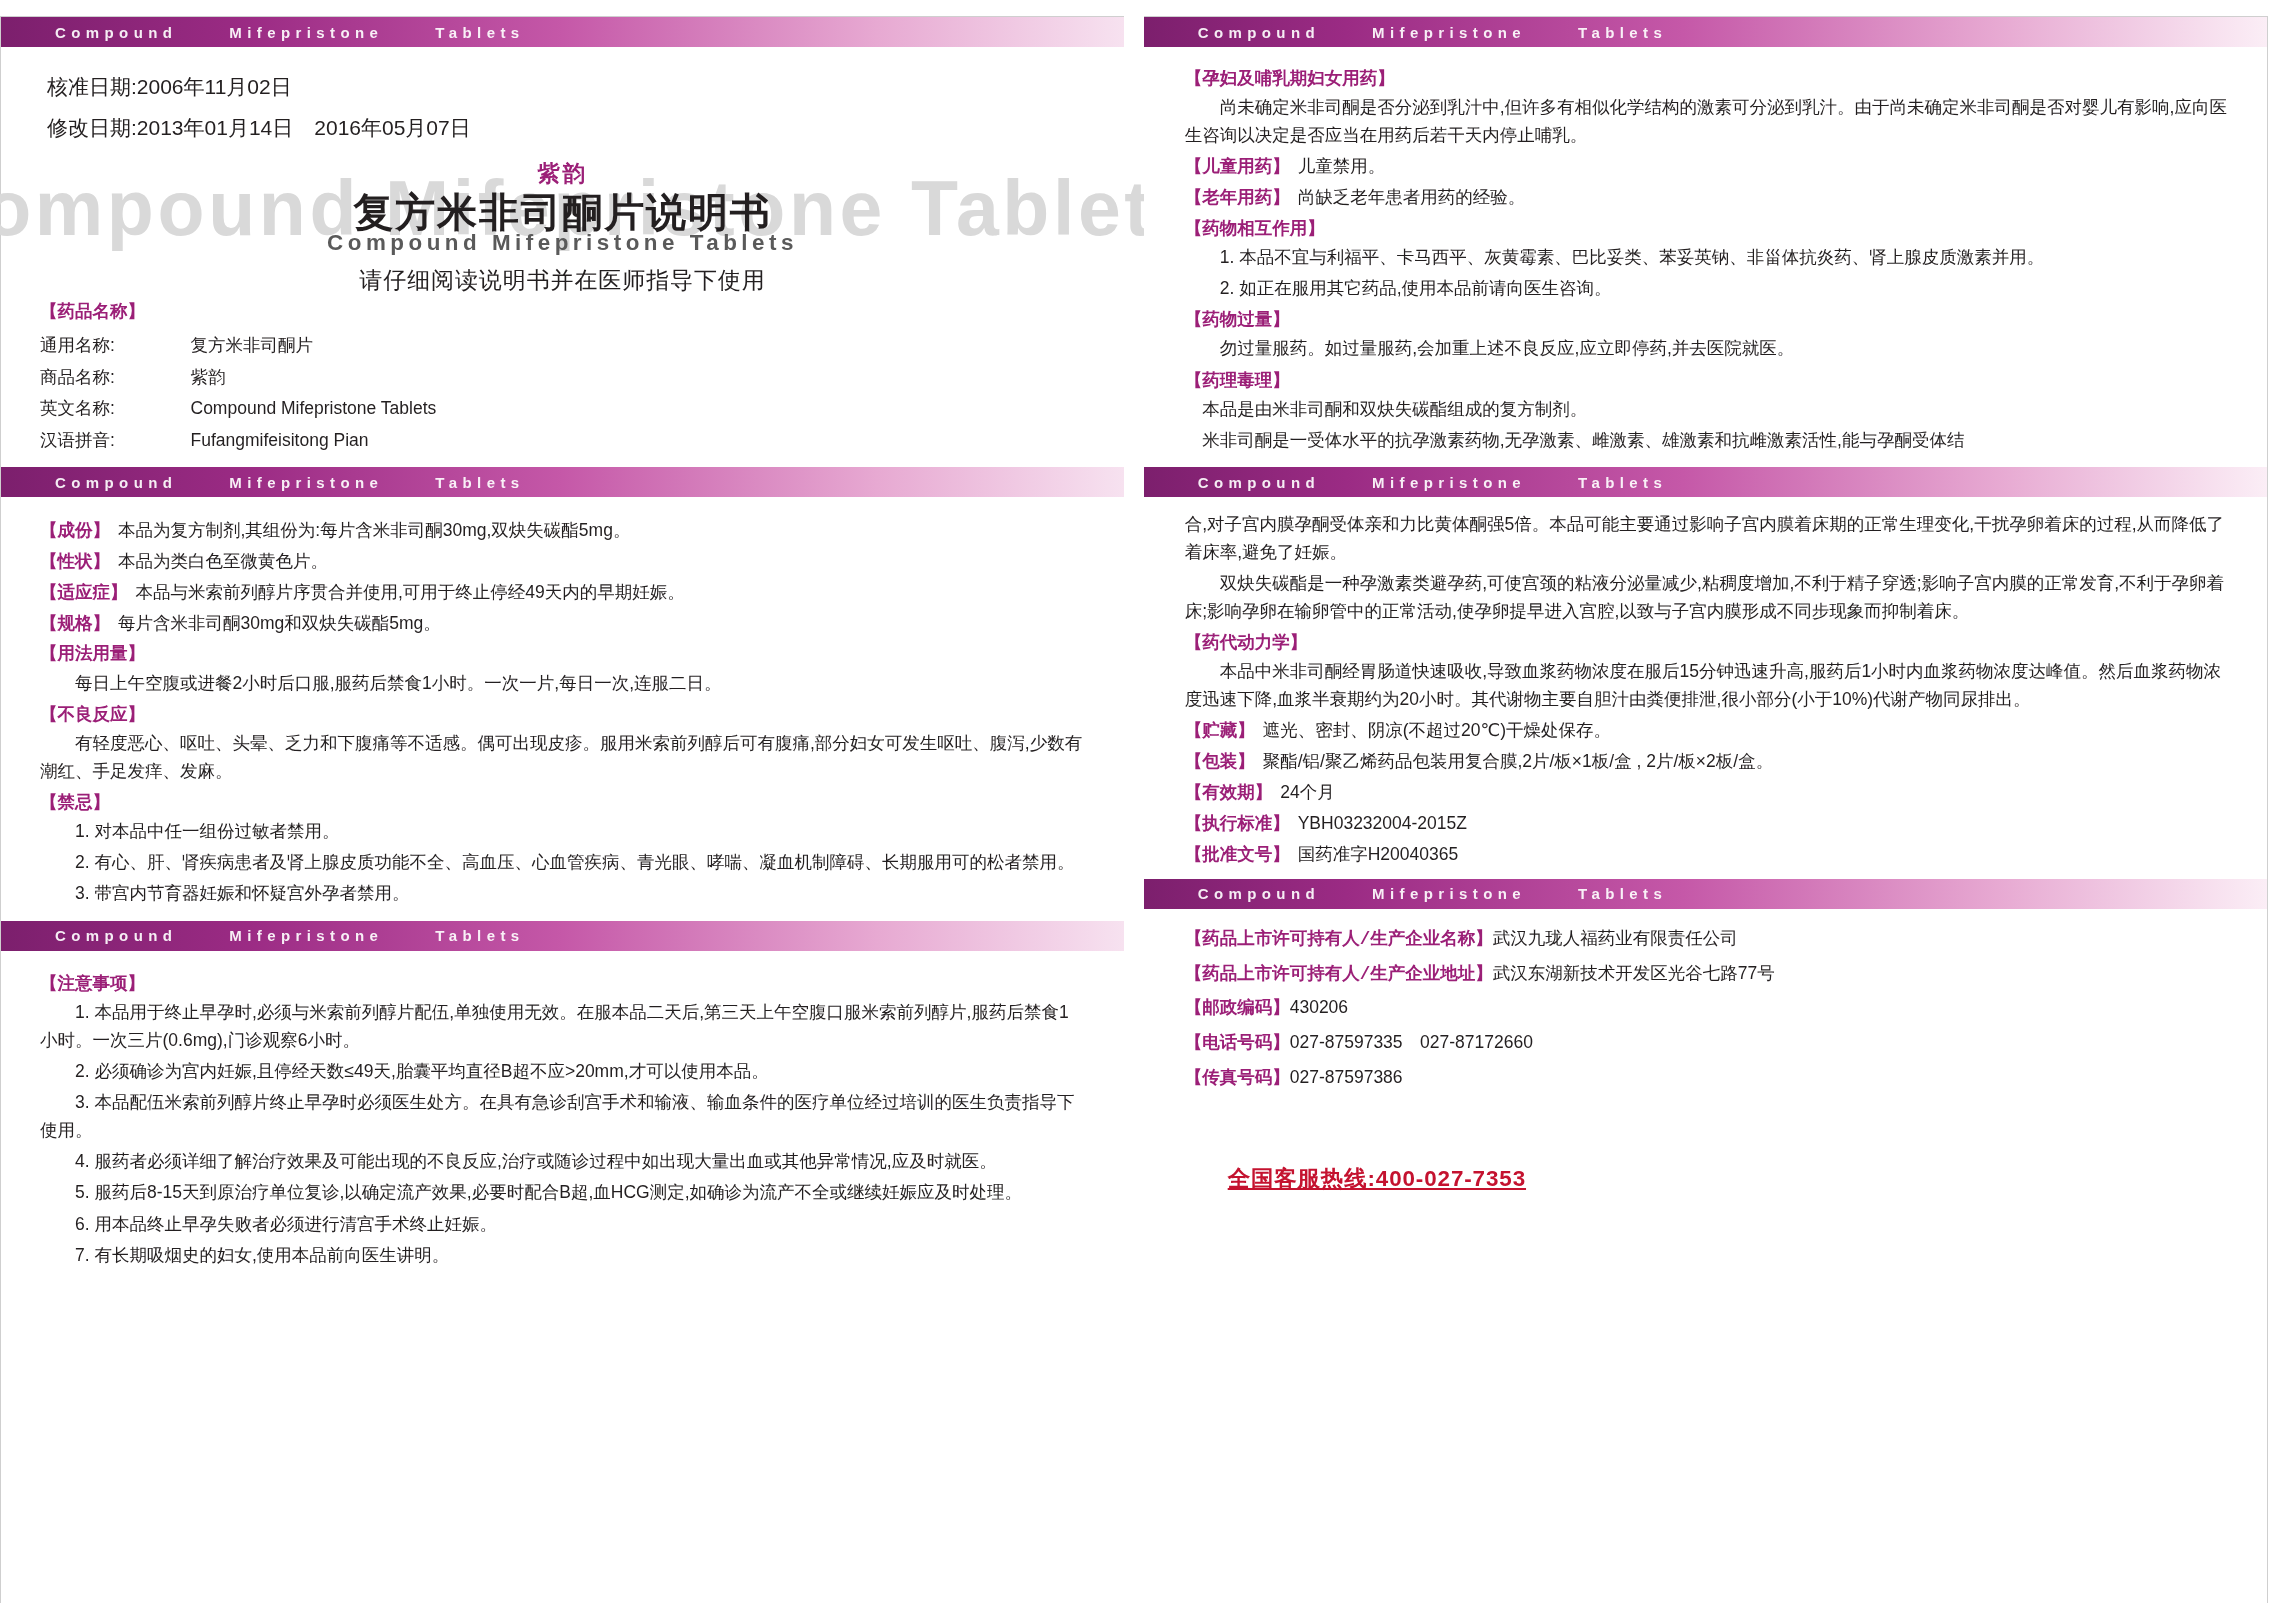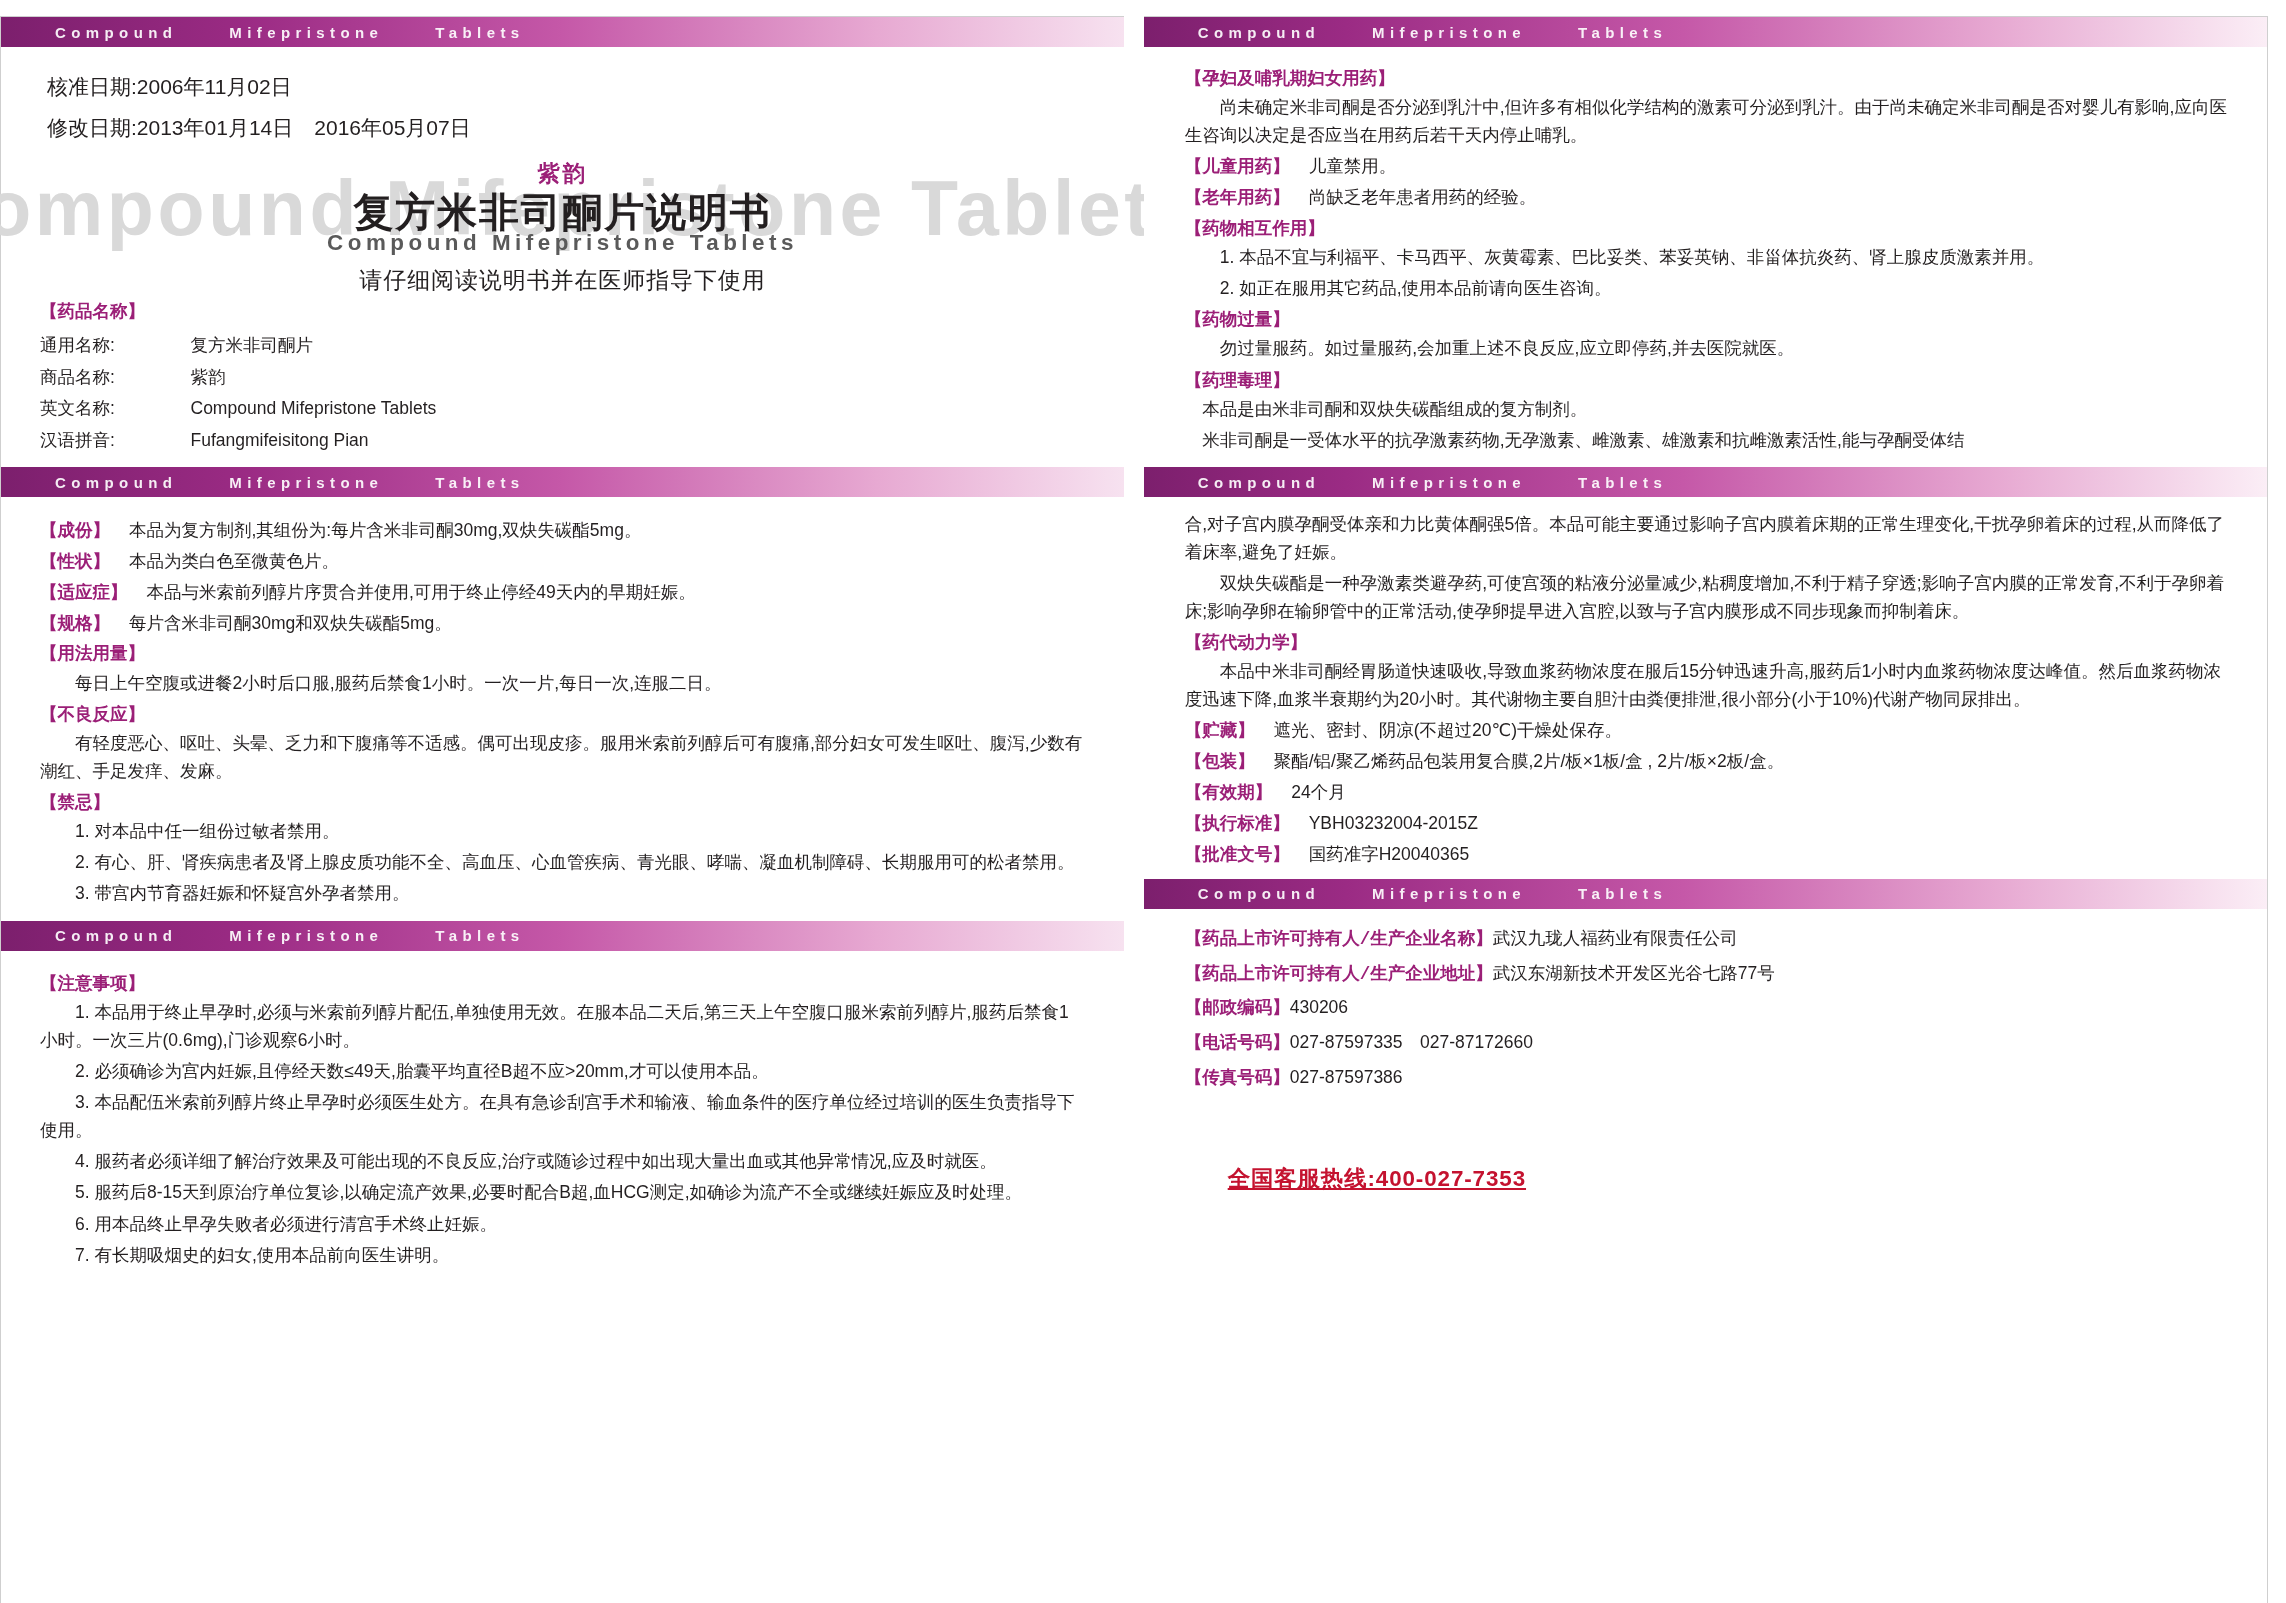--- a/index.html
+++ b/index.html
@@ -47,21 +47,21 @@
 
   .content{padding:16px 39px 9px 39px;}
   .content.rt{padding:14.3px 36px 9px 41px;}
 
   p{margin:0 0 3.6px 0;line-height:1.58;font-size:17.5px;}
   .ind{text-indent:2em;}
   .ind1{text-indent:1em;}
 
   .sec{color:#9b1f77;font-weight:bold;font-size:17.5px;}
   .secline{margin:3.6px 0 1.8px 0;font-size:17.5px;line-height:1.56;}
-  .secline .sec{margin-right:19px;}
+  .secline .sec{margin-right:8px;}
 
   .dateline{font-size:21px;line-height:1.6;margin:7px;}
 
   
   .titlewrap{
     text-align:center;position:relative;margin:14.3px 0 5.4px 0;height:134px;
   }
   .brand{
     color:#9b1f77;font-size:22.4px;letter-spacing:2.7px;font-weight:bold;
     margin-bottom:1.8px;

